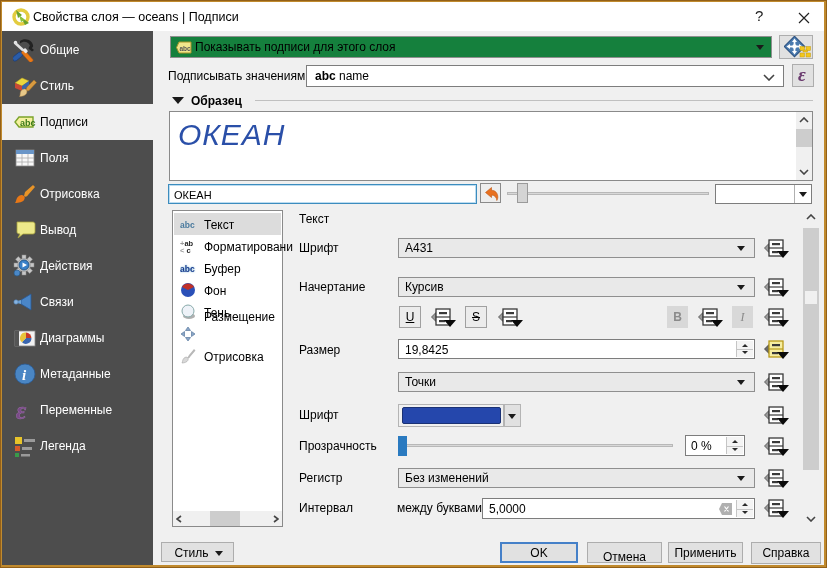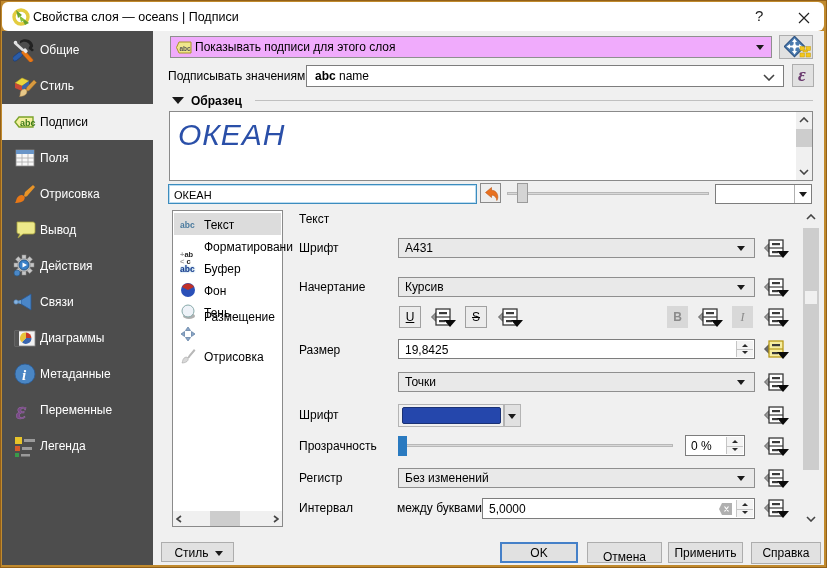--- a/index.html
+++ b/index.html
@@ -1,18 +1,18 @@
 <!DOCTYPE html>
 <html><head><meta charset="utf-8">
 <style>
 html,body{margin:0;padding:0;}
 body{width:827px;height:568px;position:relative;font-family:"Liberation Sans",sans-serif;font-size:12px;color:#000;overflow:hidden;background:#f0f0f0;}
 .abs{position:absolute;}
 #frame{left:0;top:0;width:827px;height:568px;background:#c08a2e;box-shadow:inset 0 0 0 1px #936018;}
-#titlebar{left:2px;top:2px;width:822px;height:29px;background:#ffffff;border-radius:6px;}
+#titlebar{left:2px;top:2px;width:822px;height:29px;background:#ffffff;}
 #sidebar{left:2px;top:31px;width:151px;height:534px;background:#4d4d4d;}
 #content{left:153px;top:31px;width:671px;height:534px;background:#f0f0f0;}
 .sbitem{position:absolute;left:0;width:158px;height:36px;color:#ffffff;}
 .sbitem .txt{position:absolute;left:38px;top:11px;}
 .sbitem.sel{background:#f0f0f0;color:#000;}
 .sbicon{position:absolute;left:11px;top:6px;width:24px;height:24px;}
 .lbl{position:absolute;white-space:nowrap;}
 .combo{position:absolute;background:#e9e9e9;border:1px solid #8f8f8f;box-sizing:border-box;}
 .combo .ct{position:absolute;left:6px;top:2px;}
 .arr{position:absolute;width:0;height:0;border-left:4px solid transparent;border-right:4px solid transparent;border-top:5px solid #1a1a1a;}
@@ -145,21 +145,21 @@
       <rect x="2" y="3" width="7" height="7" fill="#e8c42a"></rect>
       <rect x="11" y="5" width="11" height="3" fill="#9a9a9a"></rect>
       <rect x="2" y="12" width="5" height="5" fill="#d85a2a"></rect>
       <rect x="9" y="13" width="10" height="3" fill="#9a9a9a"></rect>
       <rect x="2" y="19" width="4" height="4" fill="#3a9a4a"></rect>
       <rect x="8" y="20" width="9" height="2.5" fill="#9a9a9a"></rect>
     </svg>
   <div class="txt">Легенда</div>
 </div>
 
-<div class="combo" style="left:170px;top:36px;width:602px;height:22px;background:#f0abfc">
+<div class="combo" style="left:170px;top:36px;width:602px;height:22px;background:#15803d">
   <svg class="abs" style="left:5px;top:4px" width="16" height="13" viewBox="0 0 16 13">
       <path d="M3 1 L15 1 L15 12 L3 12 L0.5 6.5 Z" fill="#f0e68c" stroke="#a89428" stroke-width="1"></path>
       <text x="3.5" y="9.5" font-size="6.5" font-weight="bold" fill="#555">abc</text>
     </svg>
   <div class="ct" style="left:24px;top:3px">Показывать подписи для этого слоя</div>
   <div class="arr" style="right:7px;top:8px"></div>
 </div>
 <div class="btn" style="left:779px;top:35px;width:34px;height:24px">
   <svg class="abs" style="left:4px;top:0px" width="28" height="24" viewBox="0 0 28 24">
       <rect x="3.2" y="3.2" width="14.6" height="14.6" transform="rotate(45 10.5 10.5)" fill="#4a7aae" stroke="#2a5080" stroke-width="1"></rect>
@@ -226,21 +226,21 @@
   <div class="abs" style="right:16px;top:0;width:1px;height:18px;background:#b0b0b0"></div>
   <div class="arr" style="right:4px;top:7px"></div>
 </div>
 
 <div class="white" style="left:172px;top:210px;width:111px;height:317px;border-color:#8a8a8a">
   <div class="abs" style="left:1px;top:2px;width:107px;height:22px;background:#dcdcdc"></div>
   <div class="abs" style="left:7px;top:5px"><svg width="16" height="16" viewBox="0 0 16 16">
         <text x="0" y="12" font-size="8.5" font-weight="bold" fill="#4a7a9e">abc</text>
       </svg></div>
   <div class="lbl" style="left:31px;top:7px">Текст</div>
-  <div class="abs" style="left:7px;top:38px"><svg width="16" height="16" viewBox="0 0 16 16">
+  <div class="abs" style="left:7px;top:27px"><svg width="16" height="16" viewBox="0 0 16 16">
         <text x="0" y="7.5" font-size="7.5" font-weight="bold"><tspan fill="#9a9a9a">+</tspan><tspan fill="#282828">ab</tspan></text>
         <text x="0" y="15" font-size="7.5" font-weight="bold"><tspan fill="#9a9a9a">&lt; </tspan><tspan fill="#282828">c</tspan></text>
       </svg></div>
   <div class="lbl" style="left:31px;top:29px">Форматировани</div>
   <div class="abs" style="left:7px;top:49px"><svg width="16" height="16" viewBox="0 0 16 16">
         <text x="0" y="12" font-size="8.5" font-weight="bold" fill="#1a3a8e" style="text-shadow:0 0 2px #6ac">abc</text>
       </svg></div>
   <div class="lbl" style="left:31px;top:51px">Буфер</div>
   <div class="abs" style="left:7px;top:71px"><svg width="16" height="16" viewBox="0 0 16 16">
         <circle cx="8" cy="8" r="7" fill="#2a50b8"></circle>

